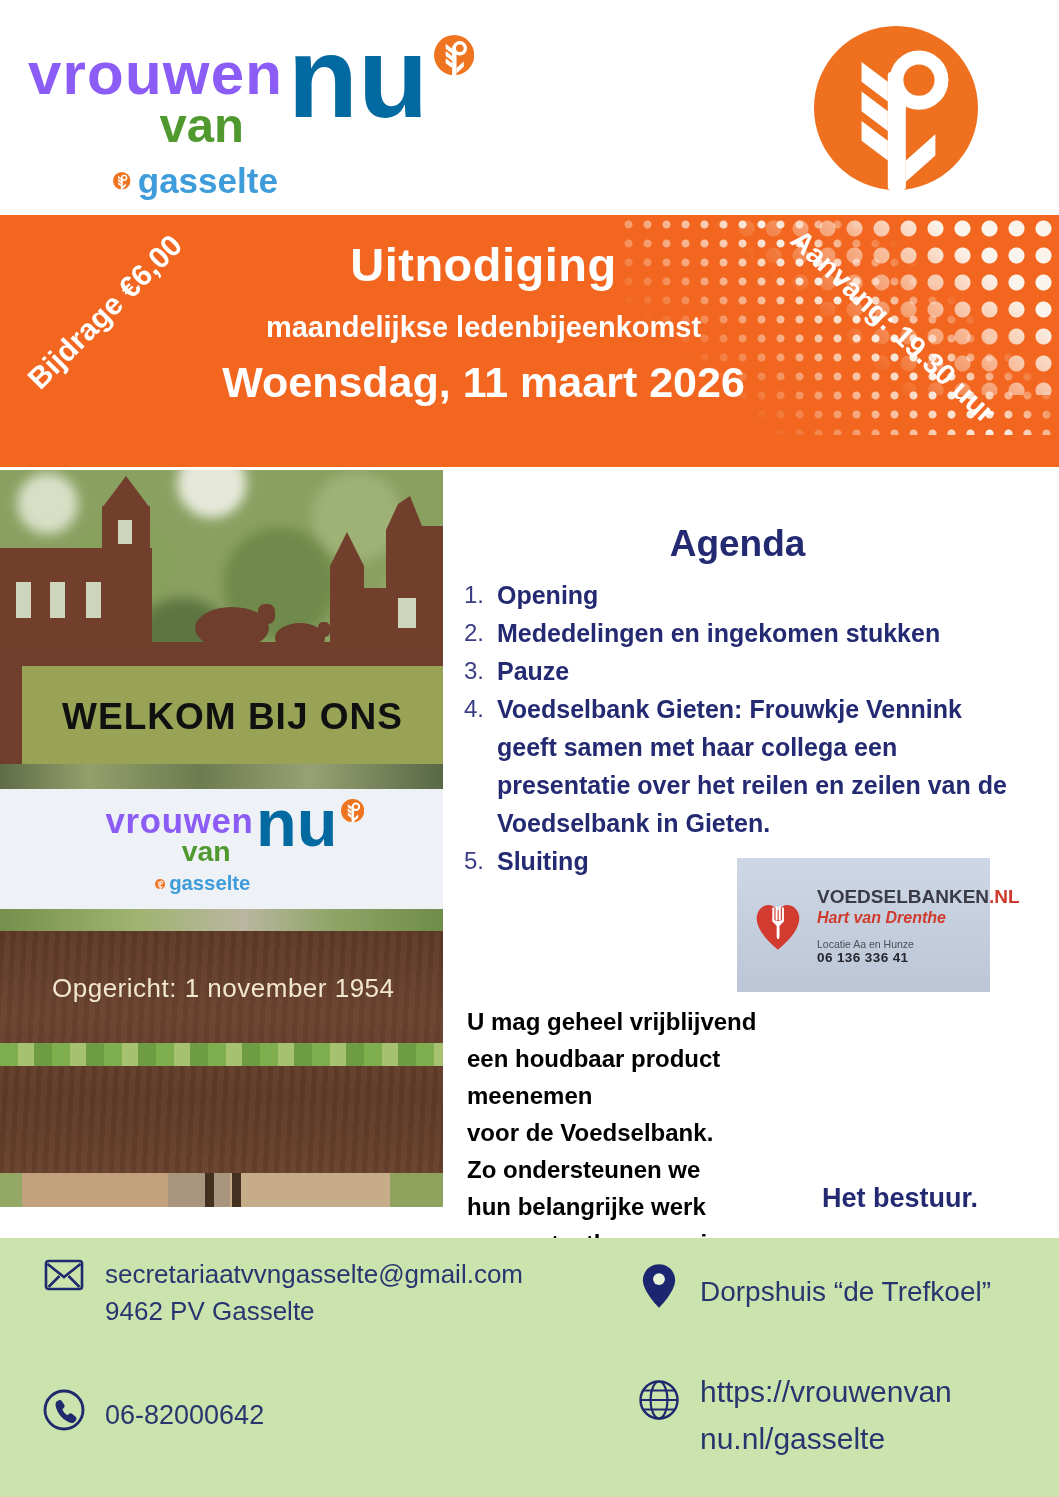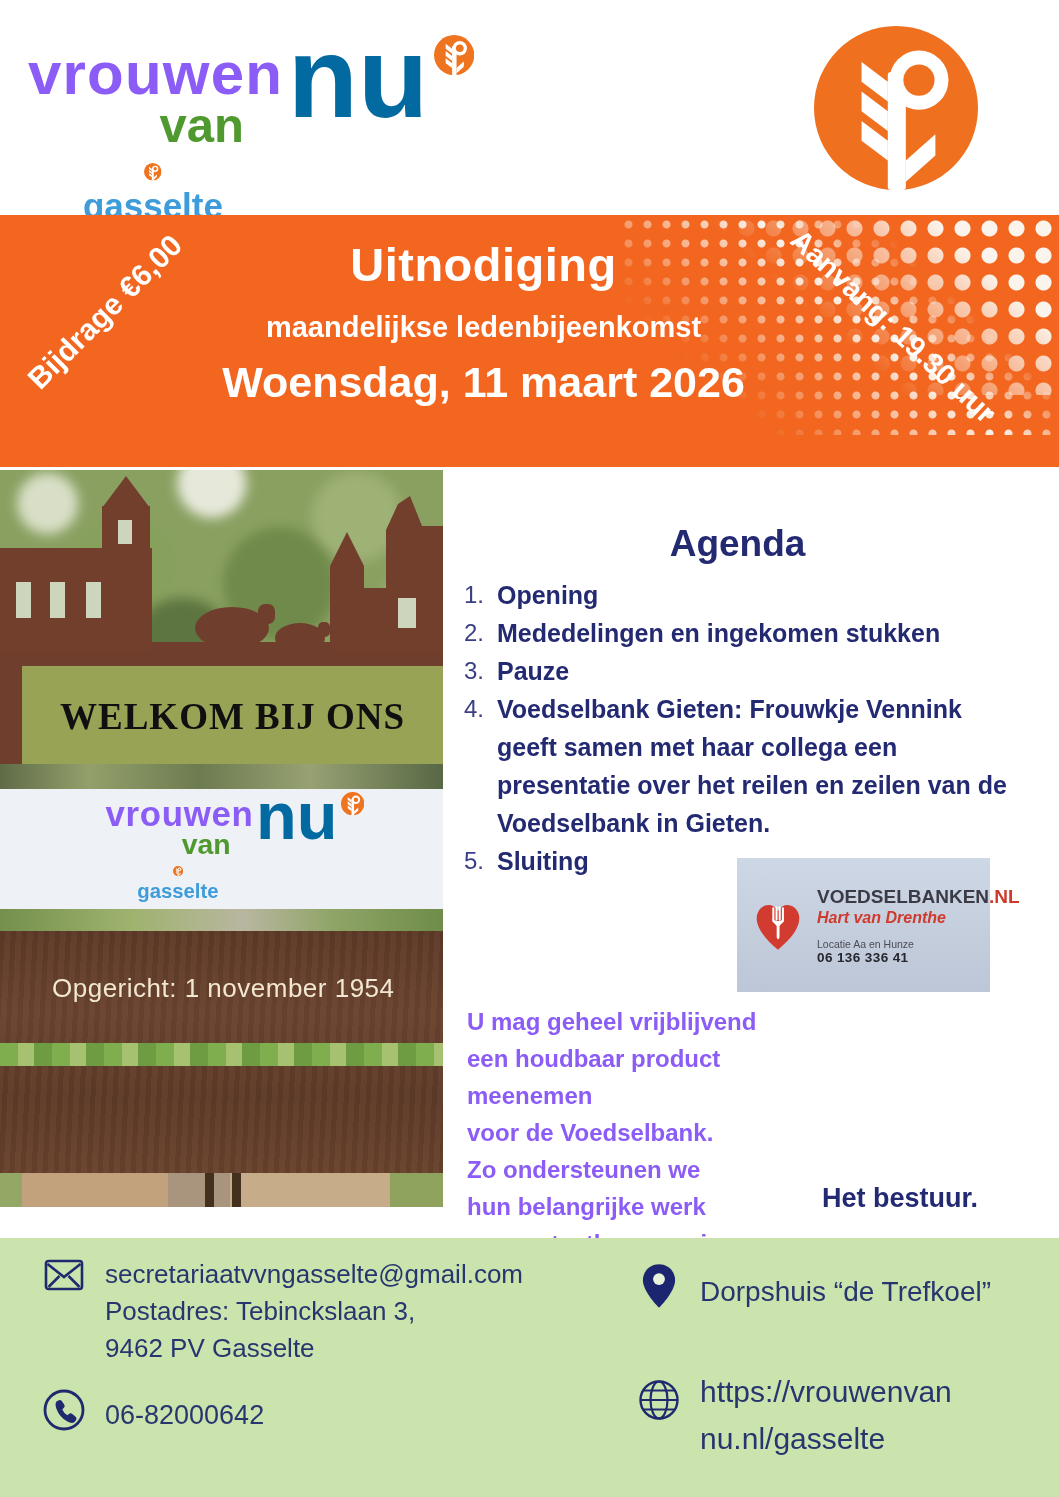--- a/index.html
+++ b/index.html
@@ -5,21 +5,21 @@
   html,body{margin:0;padding:0;background:#ffffff;}
   .page{position:relative;width:1059px;height:1497px;background:#fff;overflow:hidden;
         font-family:"Liberation Sans",sans-serif;}
 
   
   .vvn-logo{display:flex;align-items:flex-start;font-weight:700;line-height:1;}
   .vvn-left{display:flex;flex-direction:column;}
   .vvn-w1{font-size:6em;color:#8b5cf6;letter-spacing:.02em;}
   .vvn-w2{font-size:4.9em;color:#4f992f;text-align:right;padding-right:.8em;margin-top:-.06em;}
   .vvn-loc{display:flex;align-items:center;justify-content:flex-end;gap:.2em;margin-top:.38em;
-           color:#3d9cd9;font-size:3.5em;padding-right:.15em;flex-direction:column;}
+           color:#3d9cd9;font-size:3.5em;padding-right:.15em;}
   .vvn-loc .flower-sm{width:.5em;height:.5em;color:#ee7420;flex:none;}
   .vvn-nu{position:relative;font-size:11.5em;color:#0369a1;line-height:.62;margin-left:.04em;margin-top:-.02em;}
   .vvn-nu .flower-nu{position:absolute;width:.35em;height:.35em;right:-.4em;top:-.06em;color:#ee7420;}
   .header-logo{position:absolute;left:28px;top:44px;font-size:10px;}
   .big-flower{position:absolute;left:814px;top:26px;width:164px;height:164px;color:#ef7120;}
 
   
   .band{position:absolute;left:0;top:215px;width:1059px;height:252px;background:#f2661f;overflow:hidden;}
   .dots{position:absolute;top:0;right:0;pointer-events:none;}
   .dots-a{width:380px;height:180px;
@@ -35,21 +35,21 @@
   .band-inner{position:absolute;left:0;right:92px;top:0;text-align:center;color:#fff;}
   .band-title{margin-top:22px;font-size:47px;font-weight:700;letter-spacing:.5px;}
   .band-sub{margin-top:19px;font-size:29px;font-weight:700;}
   .band-date{margin-top:14px;font-size:43px;font-weight:700;}
   .rot{position:absolute;color:#fff;font-weight:700;text-align:center;}
   .rot-left{left:-15px;top:80px;width:240px;font-size:30px;transform:rotate(-45deg);}
   .rot-right{left:733px;top:95px;width:320px;font-size:29px;transform:rotate(43deg);}
 
   
   .photos{position:absolute;left:0;top:470px;width:443px;height:768px;overflow:hidden;}
-  .photoA{position:relative;height:294px;overflow:hidden;background:#ef4444;font-family:Liberation Serif, serif;}
+  .photoA{position:relative;height:294px;overflow:hidden;background:#ef4444;}
   .foliage{position:absolute;inset:-20px;filter:blur(6px);
     background:
       radial-gradient(circle at 14% 16%,#d8dfc6 0 30px,transparent 31px),
       radial-gradient(circle at 48% 10%,#e6e9da 0 34px,transparent 35px),
       radial-gradient(circle at 78% 20%,#9fb276 0 44px,transparent 45px),
       radial-gradient(circle at 30% 34%,#87a05b 0 50px,transparent 51px),
       radial-gradient(circle at 62% 40%,#6f8a4a 0 56px,transparent 57px),
       radial-gradient(circle at 92% 48%,#a9bb81 0 42px,transparent 43px),
       radial-gradient(circle at 8% 52%,#7e9455 0 48px,transparent 49px),
       radial-gradient(circle at 42% 60%,#5d7540 0 52px,transparent 53px),
@@ -86,21 +86,21 @@
            background:linear-gradient(180deg,#cdd7e5,#bcc6d6);display:flex;align-items:center;
            gap:8px;padding:0 8px 0 10px;}
   .vb-heart{flex:none;width:62px;height:62px;}
   .vb-brand{font-size:19px;font-weight:700;color:#3b3b46;white-space:nowrap;}
   .vb-brand .tld{color:#cf3a2c;}
   .vb-sub{font-size:16px;font-style:italic;font-weight:700;color:#cf3a2c;margin-top:1px;}
   .vb-loc{font-size:10.5px;color:#4c4c55;margin-top:11px;}
   .vb-phone{font-size:13.5px;font-weight:700;color:#26262e;letter-spacing:.4px;}
 
   
-  .note{position:absolute;left:467px;top:1003px;color:#8b5cf6;font-size:24px;font-weight:700;line-height:37px;}
+  .note{position:absolute;left:467px;top:1003px;color:#000000;font-size:24px;font-weight:700;line-height:37px;}
   .signature{position:absolute;left:822px;top:1183px;color:#232a72;font-size:27px;font-weight:700;}
 
   
   .footer{position:absolute;left:0;top:1238px;width:1059px;height:259px;background:#cbe4ae;color:#28366f;}
   .f-abs{position:absolute;}
   .f-email-block{left:105px;top:18px;font-size:26px;line-height:37px;}
   .f-phone-text{left:105px;top:162px;font-size:27px;}
   .f-venue{left:700px;top:38px;font-size:28px;}
   .f-web{left:700px;top:130px;font-size:30px;line-height:47px;}
   .f-icon{position:absolute;color:#1f2a6e;}
@@ -274,21 +274,20 @@
   <div class="signature">Het bestuur.</div>
 
   <footer class="footer">
     <svg class="f-icon" style="left:44px;top:20px" width="40" height="34" viewBox="0 0 40 34">
       <rect x="2" y="3" width="36" height="28" rx="2.5" fill="none" stroke="currentColor" stroke-width="2.6"></rect>
       <path d="M3.5 6 L20 19 L36.5 6" fill="none" stroke="currentColor" stroke-width="2.6"></path>
       <path d="M4.5 29 L15.5 18 M35.5 29 L24.5 18" fill="none" stroke="currentColor" stroke-width="2.6"></path>
     </svg>
     <div class="f-abs f-email-block">
       <div>secretariaatvvngasselte@gmail.com</div>
-      <div>Postadres: Tebinckslaan 3,</div>
       <div>9462 PV Gasselte</div>
     </div>
 
     <svg class="f-icon" style="left:42px;top:150px" width="44" height="44" viewBox="0 0 44 44">
       <circle cx="22" cy="22" r="19" fill="none" stroke="currentColor" stroke-width="2.8"></circle>
       <path d="M14.5 13.5 q3.5 -2.8 5.3 -.4 l2.5 3.6 q1.2 1.8 -.6 3.4 l-1.4 1.3 q1.6 3.8 5.1 5.9 l1.5 -1.2 q1.8 -1.5 3.4 -.2 l3.3 2.8 q2.2 1.9 -.8 5 q-2.6 2.6 -7.8 -.4 q-7.6 -4.4 -10.6 -12.6 q-1.7 -4.8 .1 -7.2 z" fill="currentColor"></path>
     </svg>
     <div class="f-abs f-phone-text">06-82000642</div>
 
     <svg class="f-icon" style="left:641px;top:24px" width="36" height="48" viewBox="0 0 34 44">

